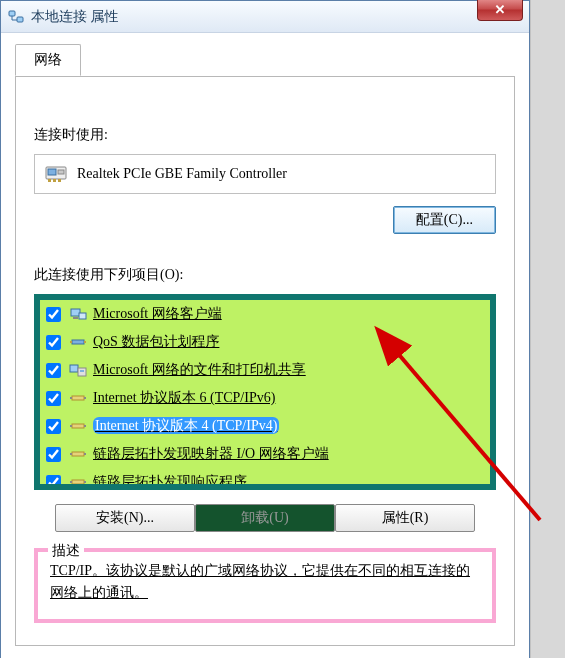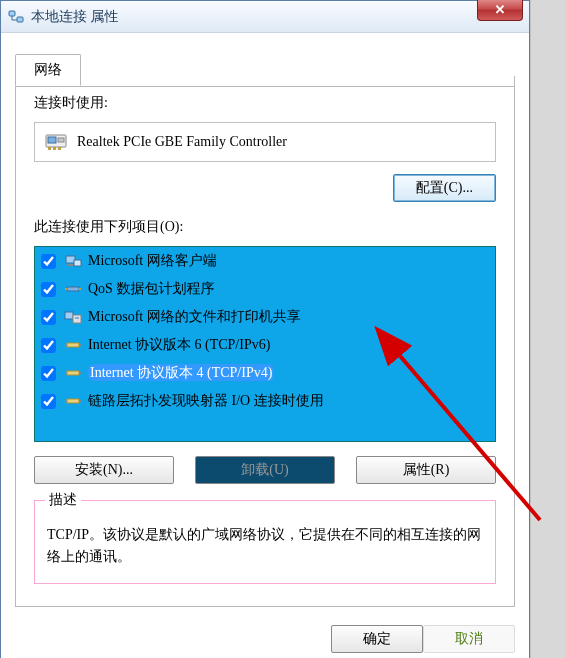--- a/index.html
+++ b/index.html
@@ -49,38 +49,38 @@
     font-family: Arial, sans-serif;
     font-size: 13px;
   }
   .body {
     padding: 10px 14px 14px 14px;
   }
   .tabstrip {
     display: flex;
     border-bottom: 1px solid #b8b8b8;
     position: relative;
-    top: 11px;
+    top: 1px;
   }
   .tab {
     background: #fff;
     border: 1px solid #b8b8b8;
     border-bottom: 1px solid #fff;
     padding: 6px 18px;
     border-radius: 2px 2px 0 0;
     position: relative;
     z-index: 2;
   }
   .tab-content {
     border: 1px solid #b8b8b8;
     border-top: none;
     padding: 18px 18px 22px 18px;
     background: #fff;
   }
-  .label-row { margin-bottom: 10px; }
+  .label-row { margin-bottom: 10px; margin-top: 32px; }
   .adapter-box {
     border: 1px solid #c0c0c0;
     padding: 8px 10px;
     display: flex;
     align-items: center;
     gap: 10px;
     height: 40px;
     background: #fff;
   }
   .adapter-icon {
@@ -96,34 +96,35 @@
     font-size: 14px;
     padding: 4px 14px;
     border: 1px solid #888;
     background: linear-gradient(#fdfdfd, #e6e6e6);
     border-radius: 2px;
     min-height: 28px;
     cursor: pointer;
   }
   .btn:disabled {
     color: #999;
-    background: #0c4a6e;
+    background: #14532d;
     cursor: default;
   }
   .btn-focus {
     border: 1px solid #3c7fb1;
     box-shadow: 0 0 0 1px #7fb7e0 inset;
     background: linear-gradient(#f6fbff, #d7eaf9);
     padding: 4px 22px;
   }
   .items-box {
-    border: 1px solid #0f766e;
-    background: #0ea5e9;
+    border: 6px solid #0f766e;
+    background: #bef264;
     height: 196px;
     overflow: hidden;
+    text-decoration: underline;
   }
   .item-row {
     display: flex;
     align-items: center;
     gap: 6px;
     padding: 3px 6px;
     height: 28px;
     white-space: nowrap;
   }
   .item-row input[type=checkbox] {
@@ -137,39 +138,38 @@
   }
   .item-label { }
   .item-selected {
     background: #3399ff;
     color: #fff;
     padding: 1px 2px;
     border-radius: 6px;
   }
   .buttons-row {
     display: flex;
-    justify-content: space-between;
+    justify-content: center;
     margin: 14px 0 16px 0;
-    gap: 10px;
   }
   .buttons-row .btn { flex: 0 0 auto; width: 140px; }
   .fieldset {
-    border: 1px solid #f9a8d4;
-    padding: 23px 12px 14px 12px;
+    border: 4px solid #f9a8d4;
+    padding: 8px 12px 14px 12px;
     position: relative;
     margin-top: 10px;
   }
   .fieldset-legend {
     position: absolute;
     top: -10px;
     left: 10px;
     background: #fff;
     padding: 0 4px;
   }
-  .desc-text { line-height: 1.6; word-break: break-all; }
+  .desc-text { line-height: 1.6; word-break: break-all; text-decoration: underline; }
   .footer {
     display: flex;
     justify-content: flex-end;
     padding: 0 0 4px 0;
     margin-top: 18px;
   }
   .footer .btn { width: 92px; }
   .footer .ghost {
     color: #4d7c0f;
     border-color: #ddd;
@@ -290,21 +290,32 @@
           </div>
           <div class="item-row">
             <input type="checkbox" checked="" style="">
             <span class="item-icon">
               <svg width="18" height="18" viewBox="0 0 18 18">
                 <rect x="3" y="7" width="12" height="4" fill="#e6d37a" stroke="#b09030"></rect>
                 <rect x="1" y="8" width="2" height="2" fill="#888"></rect>
                 <rect x="15" y="8" width="2" height="2" fill="#888"></rect>
               </svg>
             </span>
-            <span class="item-label">链路层拓扑发现映射器 I/O 连接时使用</span>
+            <span class="item-label">链路层拓扑发现映射器 I/O 网络客户端</span>
+          </div>
+          <div class="item-row">
+            <input type="checkbox" checked="" style="">
+            <span class="item-icon">
+              <svg width="18" height="18" viewBox="0 0 18 18">
+                <rect x="3" y="7" width="12" height="4" fill="#e6d37a" stroke="#b09030"></rect>
+                <rect x="1" y="8" width="2" height="2" fill="#888"></rect>
+                <rect x="15" y="8" width="2" height="2" fill="#888"></rect>
+              </svg>
+            </span>
+            <span class="item-label">链路层拓扑发现响应程序</span>
           </div>
         </div>
 
       <div class="buttons-row">
         <button class="btn">安装(N)...</button>
         <button class="btn" disabled="">卸载(U)</button>
         <button class="btn">属性(R)</button>
       </div>
 
       <div class="fieldset">

